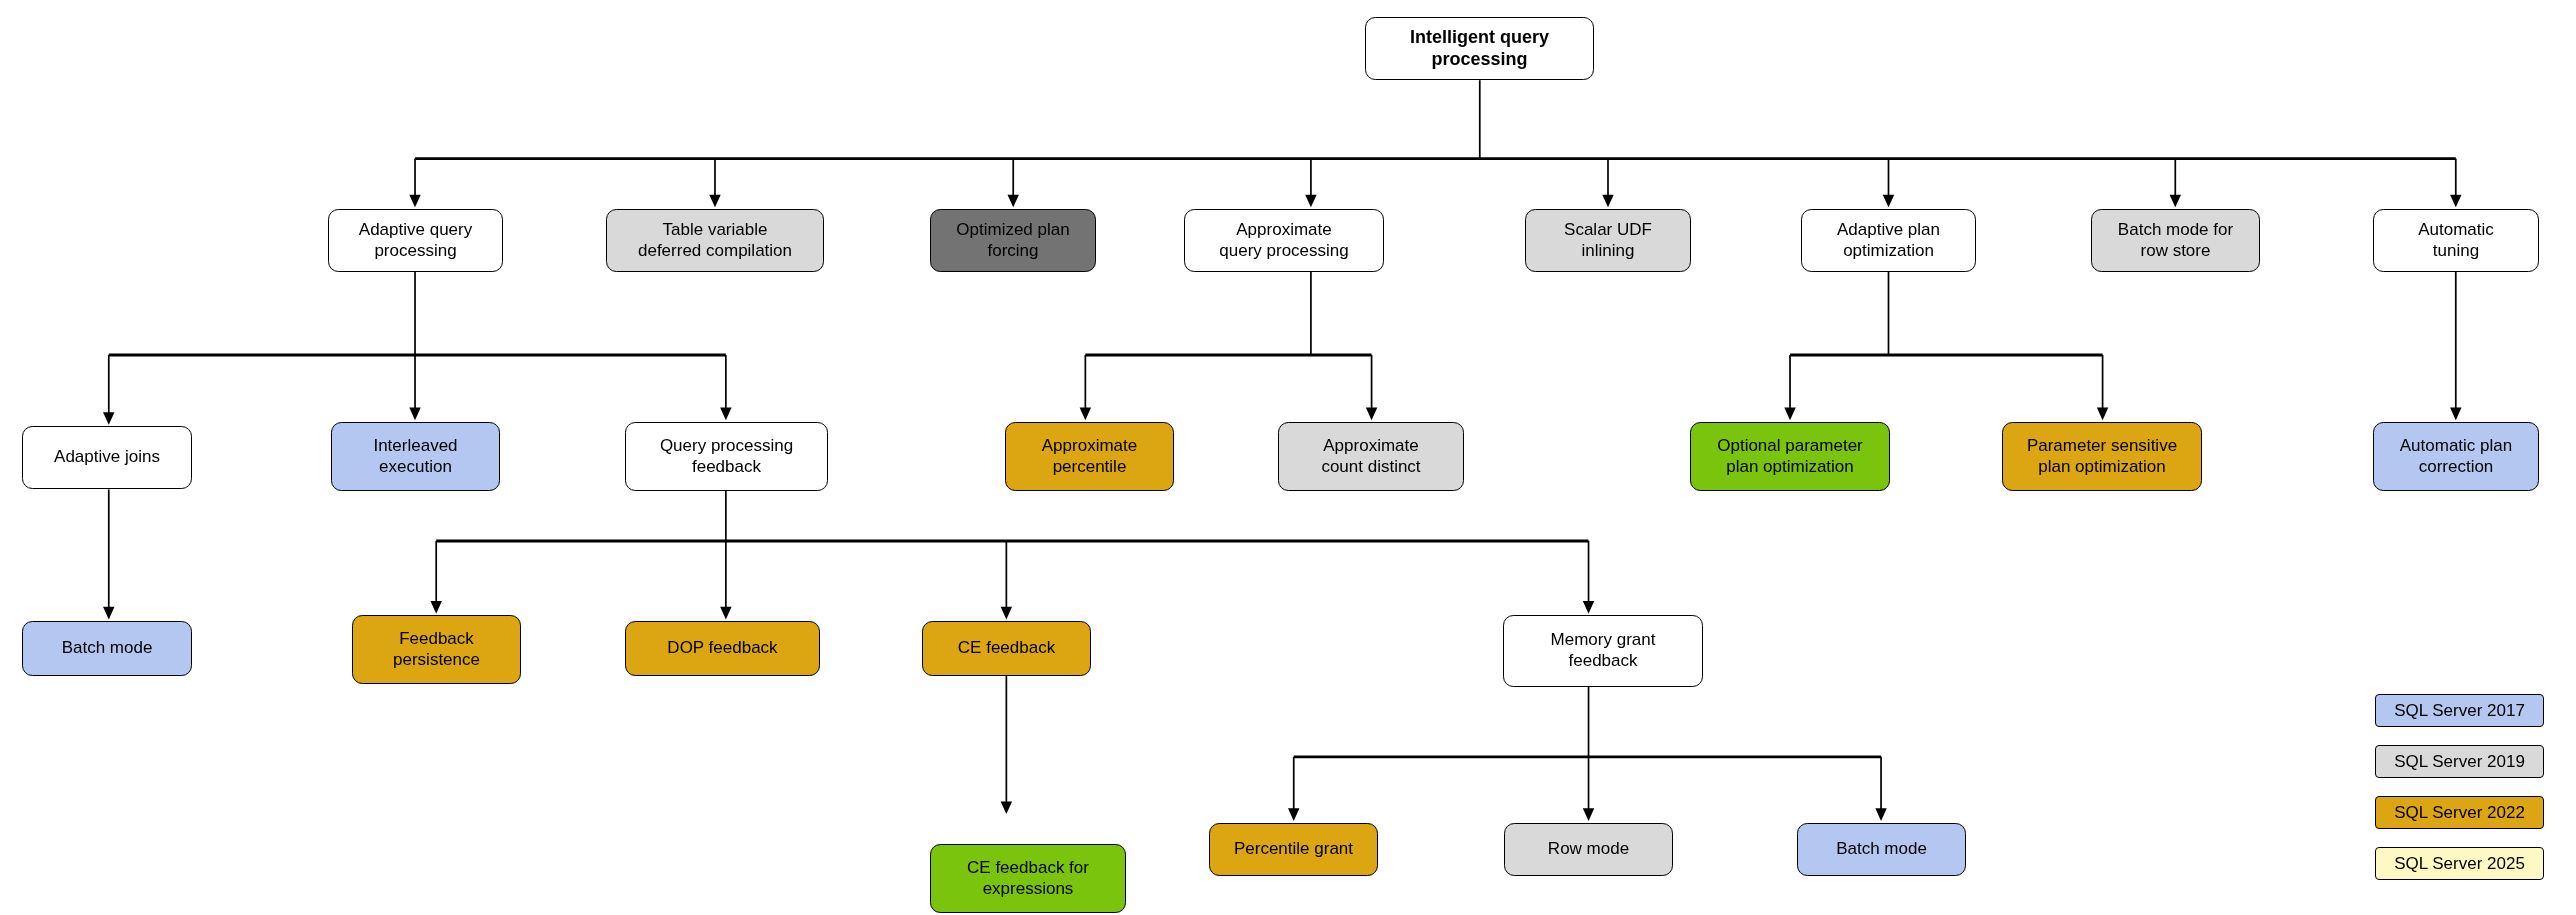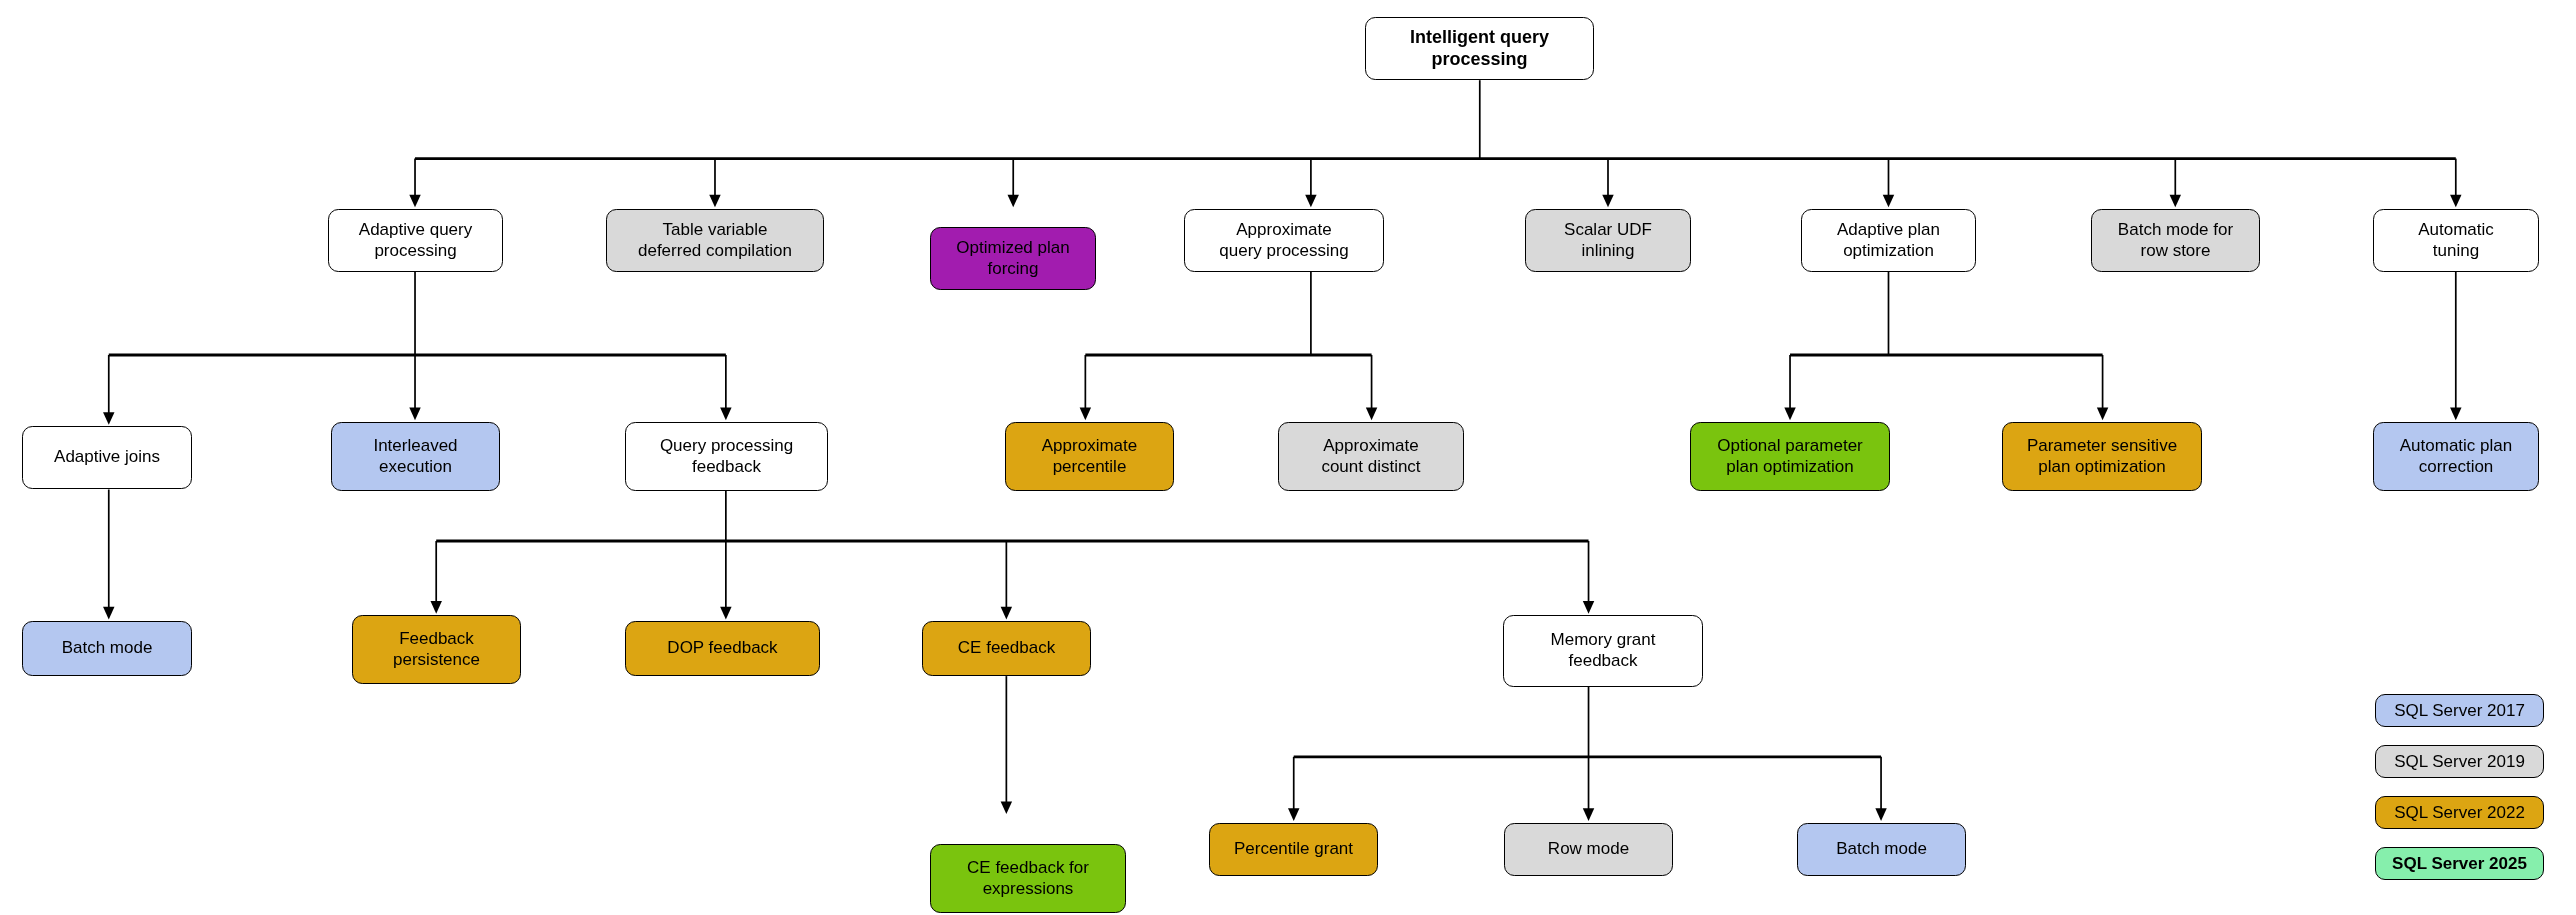--- a/index.html
+++ b/index.html
@@ -45,21 +45,21 @@
     white-space: pre-line;
   }
   .node.root {
     font-weight: bold;
     font-size: 18px;
   }
   .legend-item {
     position: absolute;
     box-sizing: border-box;
     border: 1.7px solid #000000;
-    border-radius: 10px;
+    border-radius: 4px;
     display: flex;
     align-items: center;
     justify-content: center;
     font-family: "Liberation Sans", sans-serif;
     font-size: 17px;
     color: #000000;
   }
 </style>
 </head>
 <body>
@@ -129,21 +129,21 @@
       <line x1="3286" y1="1322" x2="3286" y2="1416" stroke="#000000" stroke-width="3"></line>
       <polygon points="3276,1412 3296,1412 3286,1434" fill="#000000"></polygon>
     </svg>
   <div id="node-layer">
       <div class="node root" style="left: 1365px; top: 17px; width: 229px; height: 63px; background: rgb(255, 255, 255);">Intelligent query
 processing</div>
       <div class="node" style="left: 328px; top: 209px; width: 175px; height: 63px; background: rgb(255, 255, 255);">Adaptive query
 processing</div>
       <div class="node" style="left: 606px; top: 209px; width: 218px; height: 63px; background: rgb(217, 217, 217);">Table variable
 deferred compilation</div>
-      <div class="node" style="left: 930px; top: 209px; width: 166px; height: 63px; background: #a21caf; margin-top: 18px;">Optimized plan
+      <div class="node" style="left: 930px; top: 209px; width: 166px; height: 63px; background: #737373;">Optimized plan
 forcing</div>
       <div class="node" style="left: 1184px; top: 209px; width: 200px; height: 63px; background: rgb(255, 255, 255);">Approximate
 query processing</div>
       <div class="node" style="left: 1525px; top: 209px; width: 166px; height: 63px; background: rgb(217, 217, 217);">Scalar UDF
 inlining</div>
       <div class="node" style="left: 1801px; top: 209px; width: 175px; height: 63px; background: rgb(255, 255, 255);">Adaptive plan
 optimization</div>
       <div class="node" style="left: 2091px; top: 209px; width: 169px; height: 63px; background: rgb(217, 217, 217);">Batch mode for
 row store</div>
       <div class="node" style="left: 2373px; top: 209px; width: 166px; height: 63px; background: rgb(255, 255, 255);">Automatic
@@ -173,16 +173,16 @@
       <div class="node" style="left: 922px; top: 844px; width: 196px; height: 69px; background: rgb(122, 196, 14); margin-left: 8px;">CE feedback for
 expressions</div>
       <div class="node" style="left: 1209px; top: 823px; width: 169px; height: 53px; background: rgb(220, 165, 18);">Percentile grant</div>
       <div class="node" style="left: 1504px; top: 823px; width: 169px; height: 53px; background: rgb(217, 217, 217);">Row mode</div>
       <div class="node" style="left: 1797px; top: 823px; width: 169px; height: 53px; background: rgb(180, 199, 240);">Batch mode</div>
     </div>
   <div id="legend-layer">
       <div class="legend-item" style="left: 2375px; top: 694px; width: 169px; height: 33px; background: rgb(180, 199, 240);">SQL Server 2017</div>
       <div class="legend-item" style="left: 2375px; top: 745px; width: 169px; height: 33px; background: rgb(217, 217, 217);">SQL Server 2019</div>
       <div class="legend-item" style="left: 2375px; top: 796px; width: 169px; height: 33px; background: rgb(220, 165, 18);">SQL Server 2022</div>
-      <div class="legend-item" style="left: 2375px; top: 847px; width: 169px; height: 33px; background: #86efac; font-weight: bold;">SQL Server 2025</div>
+      <div class="legend-item" style="left: 2375px; top: 847px; width: 169px; height: 33px; background: #fef9c3;">SQL Server 2025</div>
     </div>
 </div>
 
 
 </body></html>

